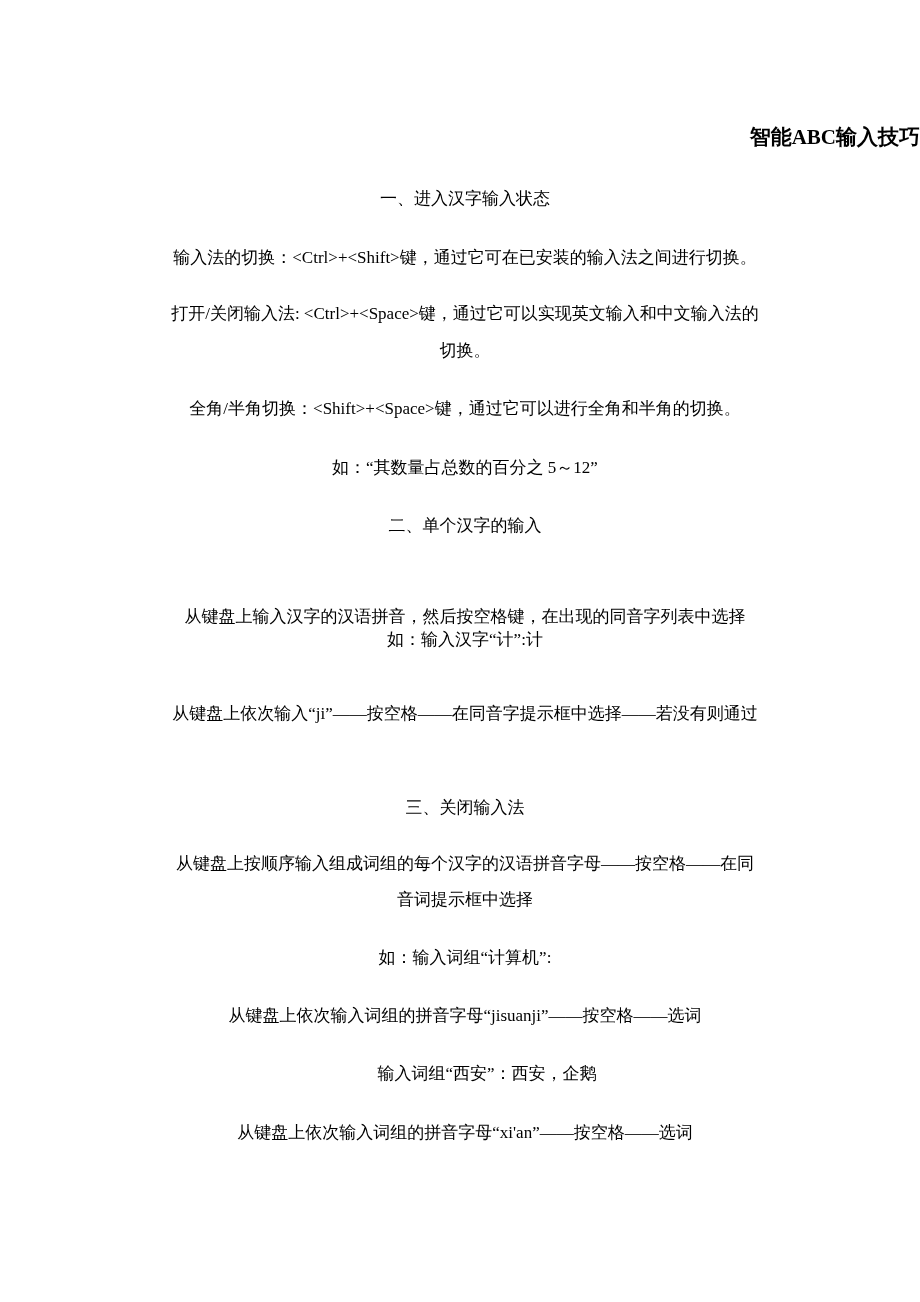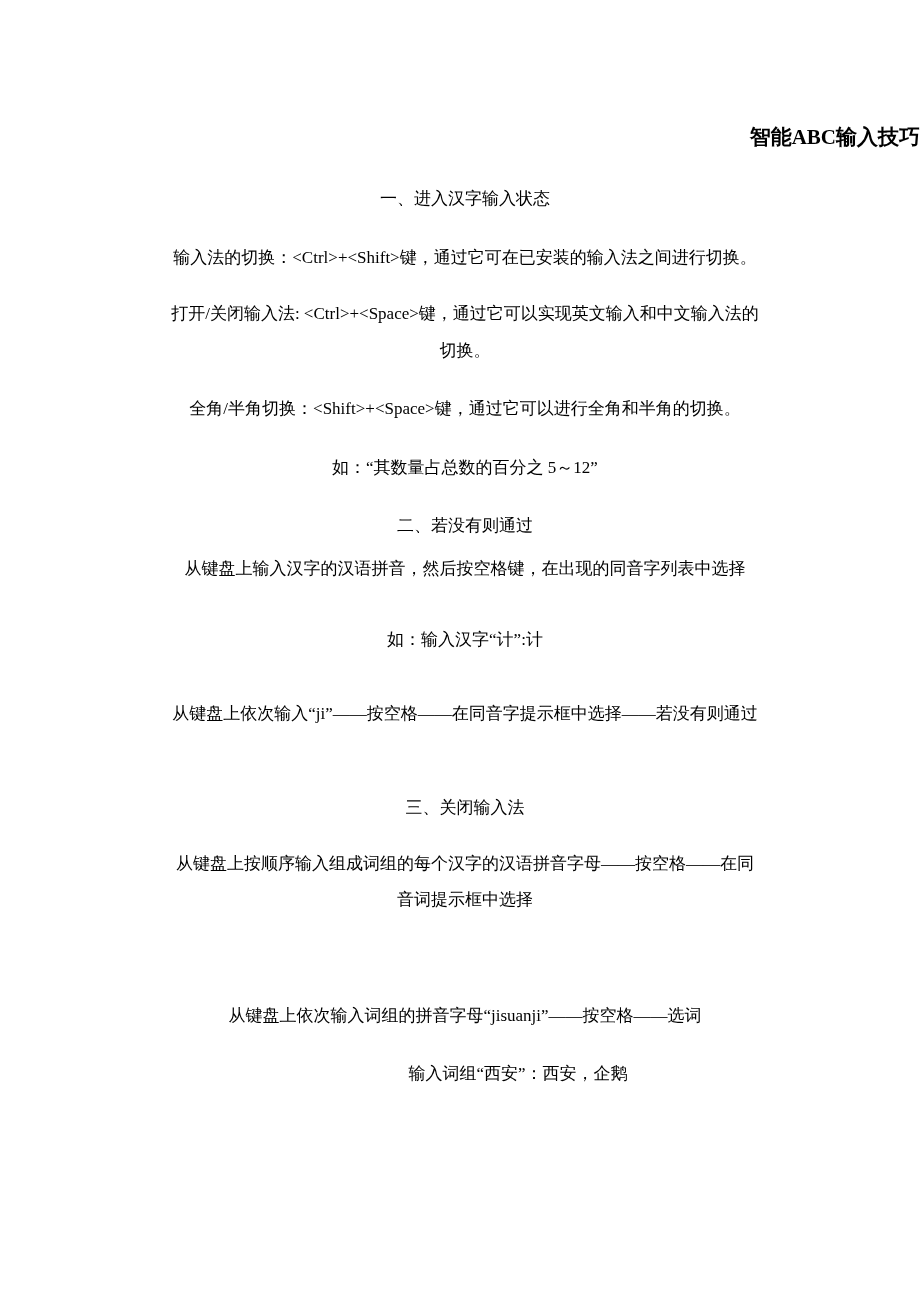--- a/index.html
+++ b/index.html
@@ -39,39 +39,40 @@
       left: 140px;
       width: 650px;
       font-size: 17px;
       line-height: 26px;
       white-space: nowrap;
       font-family: "Liberation Serif", "DejaVu Serif", serif;
       text-align: center;
     }
     .indent {
       left: 162px;
-      margin-left: 31px;
     }
   </style>
 </head>
 <body>
 
 <div class="page">
   <div class="title">智能ABC输入技巧</div>
 
   <div class="line" style="top:186px">一、进入汉字输入状态</div>
   <div class="line" style="top:245px">输入法的切换：&lt;Ctrl&gt;+&lt;Shift&gt;键，通过它可在已安装的输入法之间进行切换。</div>
   <div class="line" style="top:301px">打开/关闭输入法: &lt;Ctrl&gt;+&lt;Space&gt;键，通过它可以实现英文输入和中文输入法的</div>
   <div class="line" style="top:338px">切换。</div>
   <div class="line" style="top:396px">全角/半角切换：&lt;Shift&gt;+&lt;Space&gt;键，通过它可以进行全角和半角的切换。</div>
   <div class="line" style="top:455px">如：“其数量占总数的百分之 5～12”</div>
 
-  <div class="line" style="top:513px">二、若没有则通过</div>
-  <div class="line" style="top:556px">从键盘上输入汉字的汉语拼音，然后按空格键，在出现的同音字列表中选择</div>
+  <div class="line" style="top:513px">二、单个汉字的输入</div>
+  <div class="line" style="top:604px">从键盘上输入汉字的汉语拼音，然后按空格键，在出现的同音字列表中选择</div>
   <div class="line" style="top:701px">从键盘上依次输入“ji”——按空格——在同音字提示框中选择——若没有则通过</div>
   <div class="line" style="top:627px">如：输入汉字“计”:计</div>
 
   <div class="line" style="top:795px">三、关闭输入法</div>
   <div class="line" style="top:851px">从键盘上按顺序输入组成词组的每个汉字的汉语拼音字母——按空格——在同</div>
   <div class="line" style="top:887px">音词提示框中选择</div>
+  <div class="line" style="top:945px">如：输入词组“计算机”:</div>
   <div class="line" style="top:1003px">从键盘上依次输入词组的拼音字母“jisuanji”——按空格——选词</div>
   <div class="line indent" style="top:1061px">输入词组“西安”：西安，企鹅</div>
+  <div class="line" style="top:1120px">从键盘上依次输入词组的拼音字母“xi'an”——按空格——选词</div>
 </div>
 
 </body></html>

